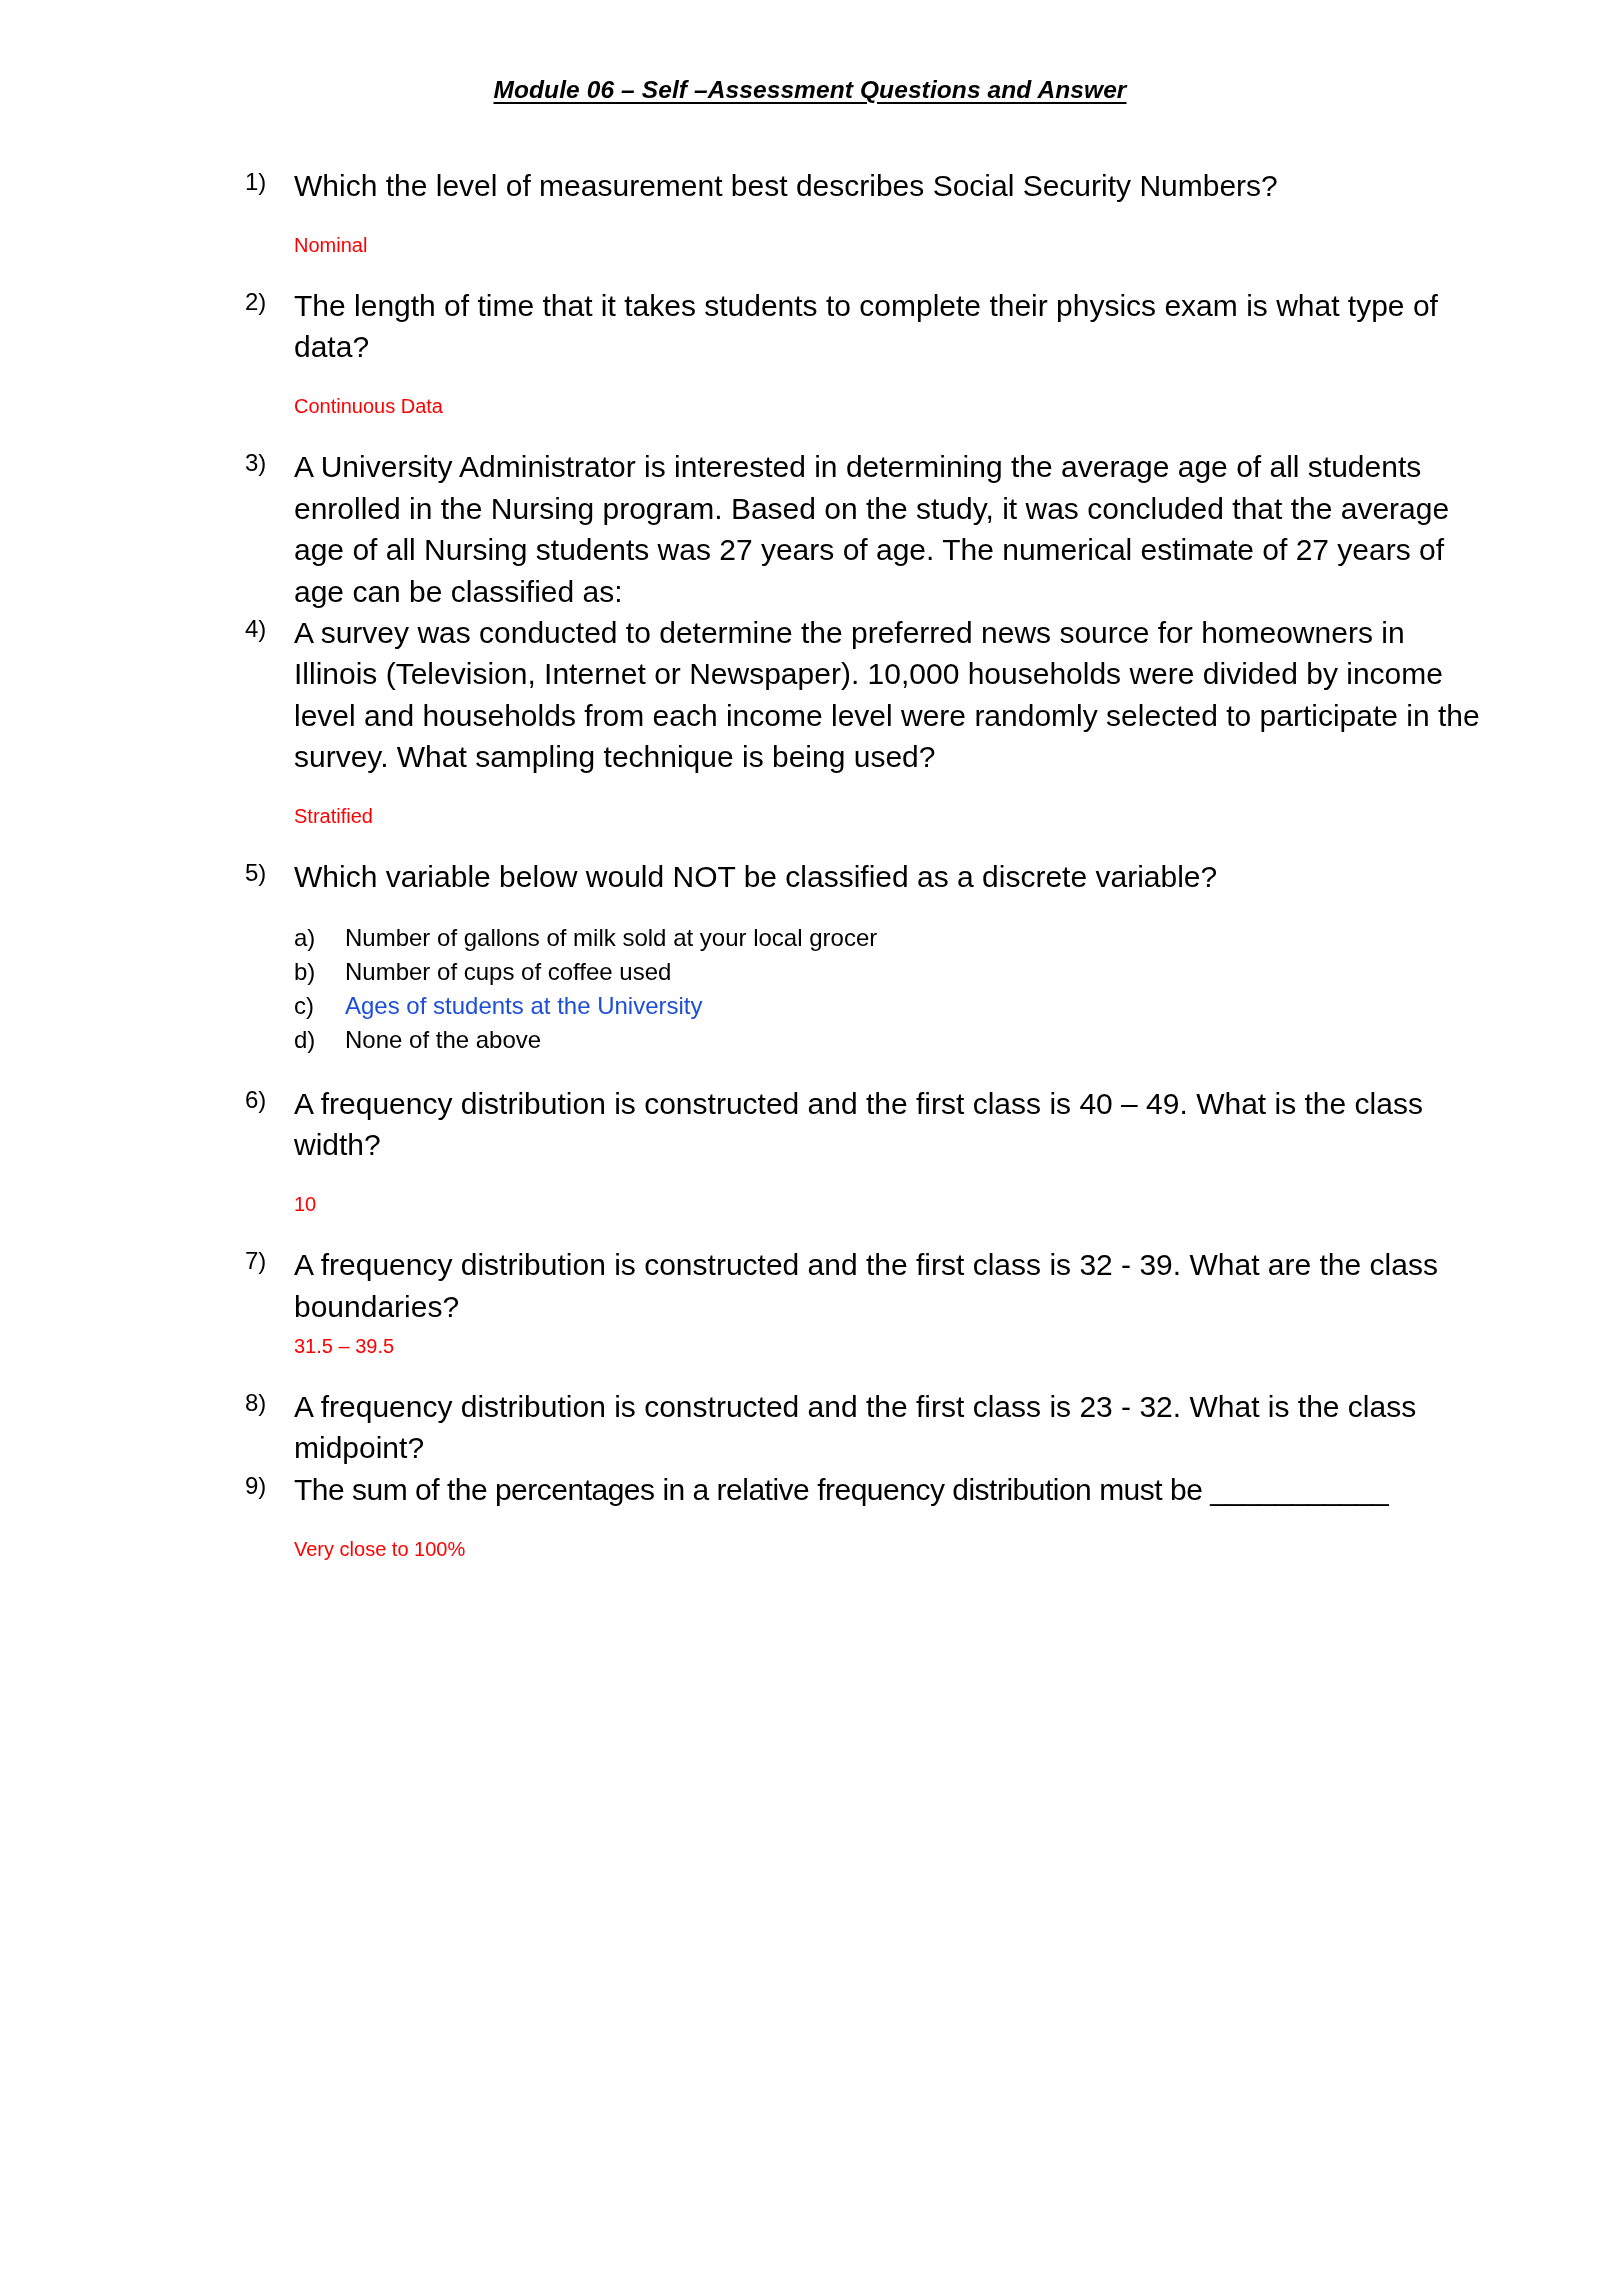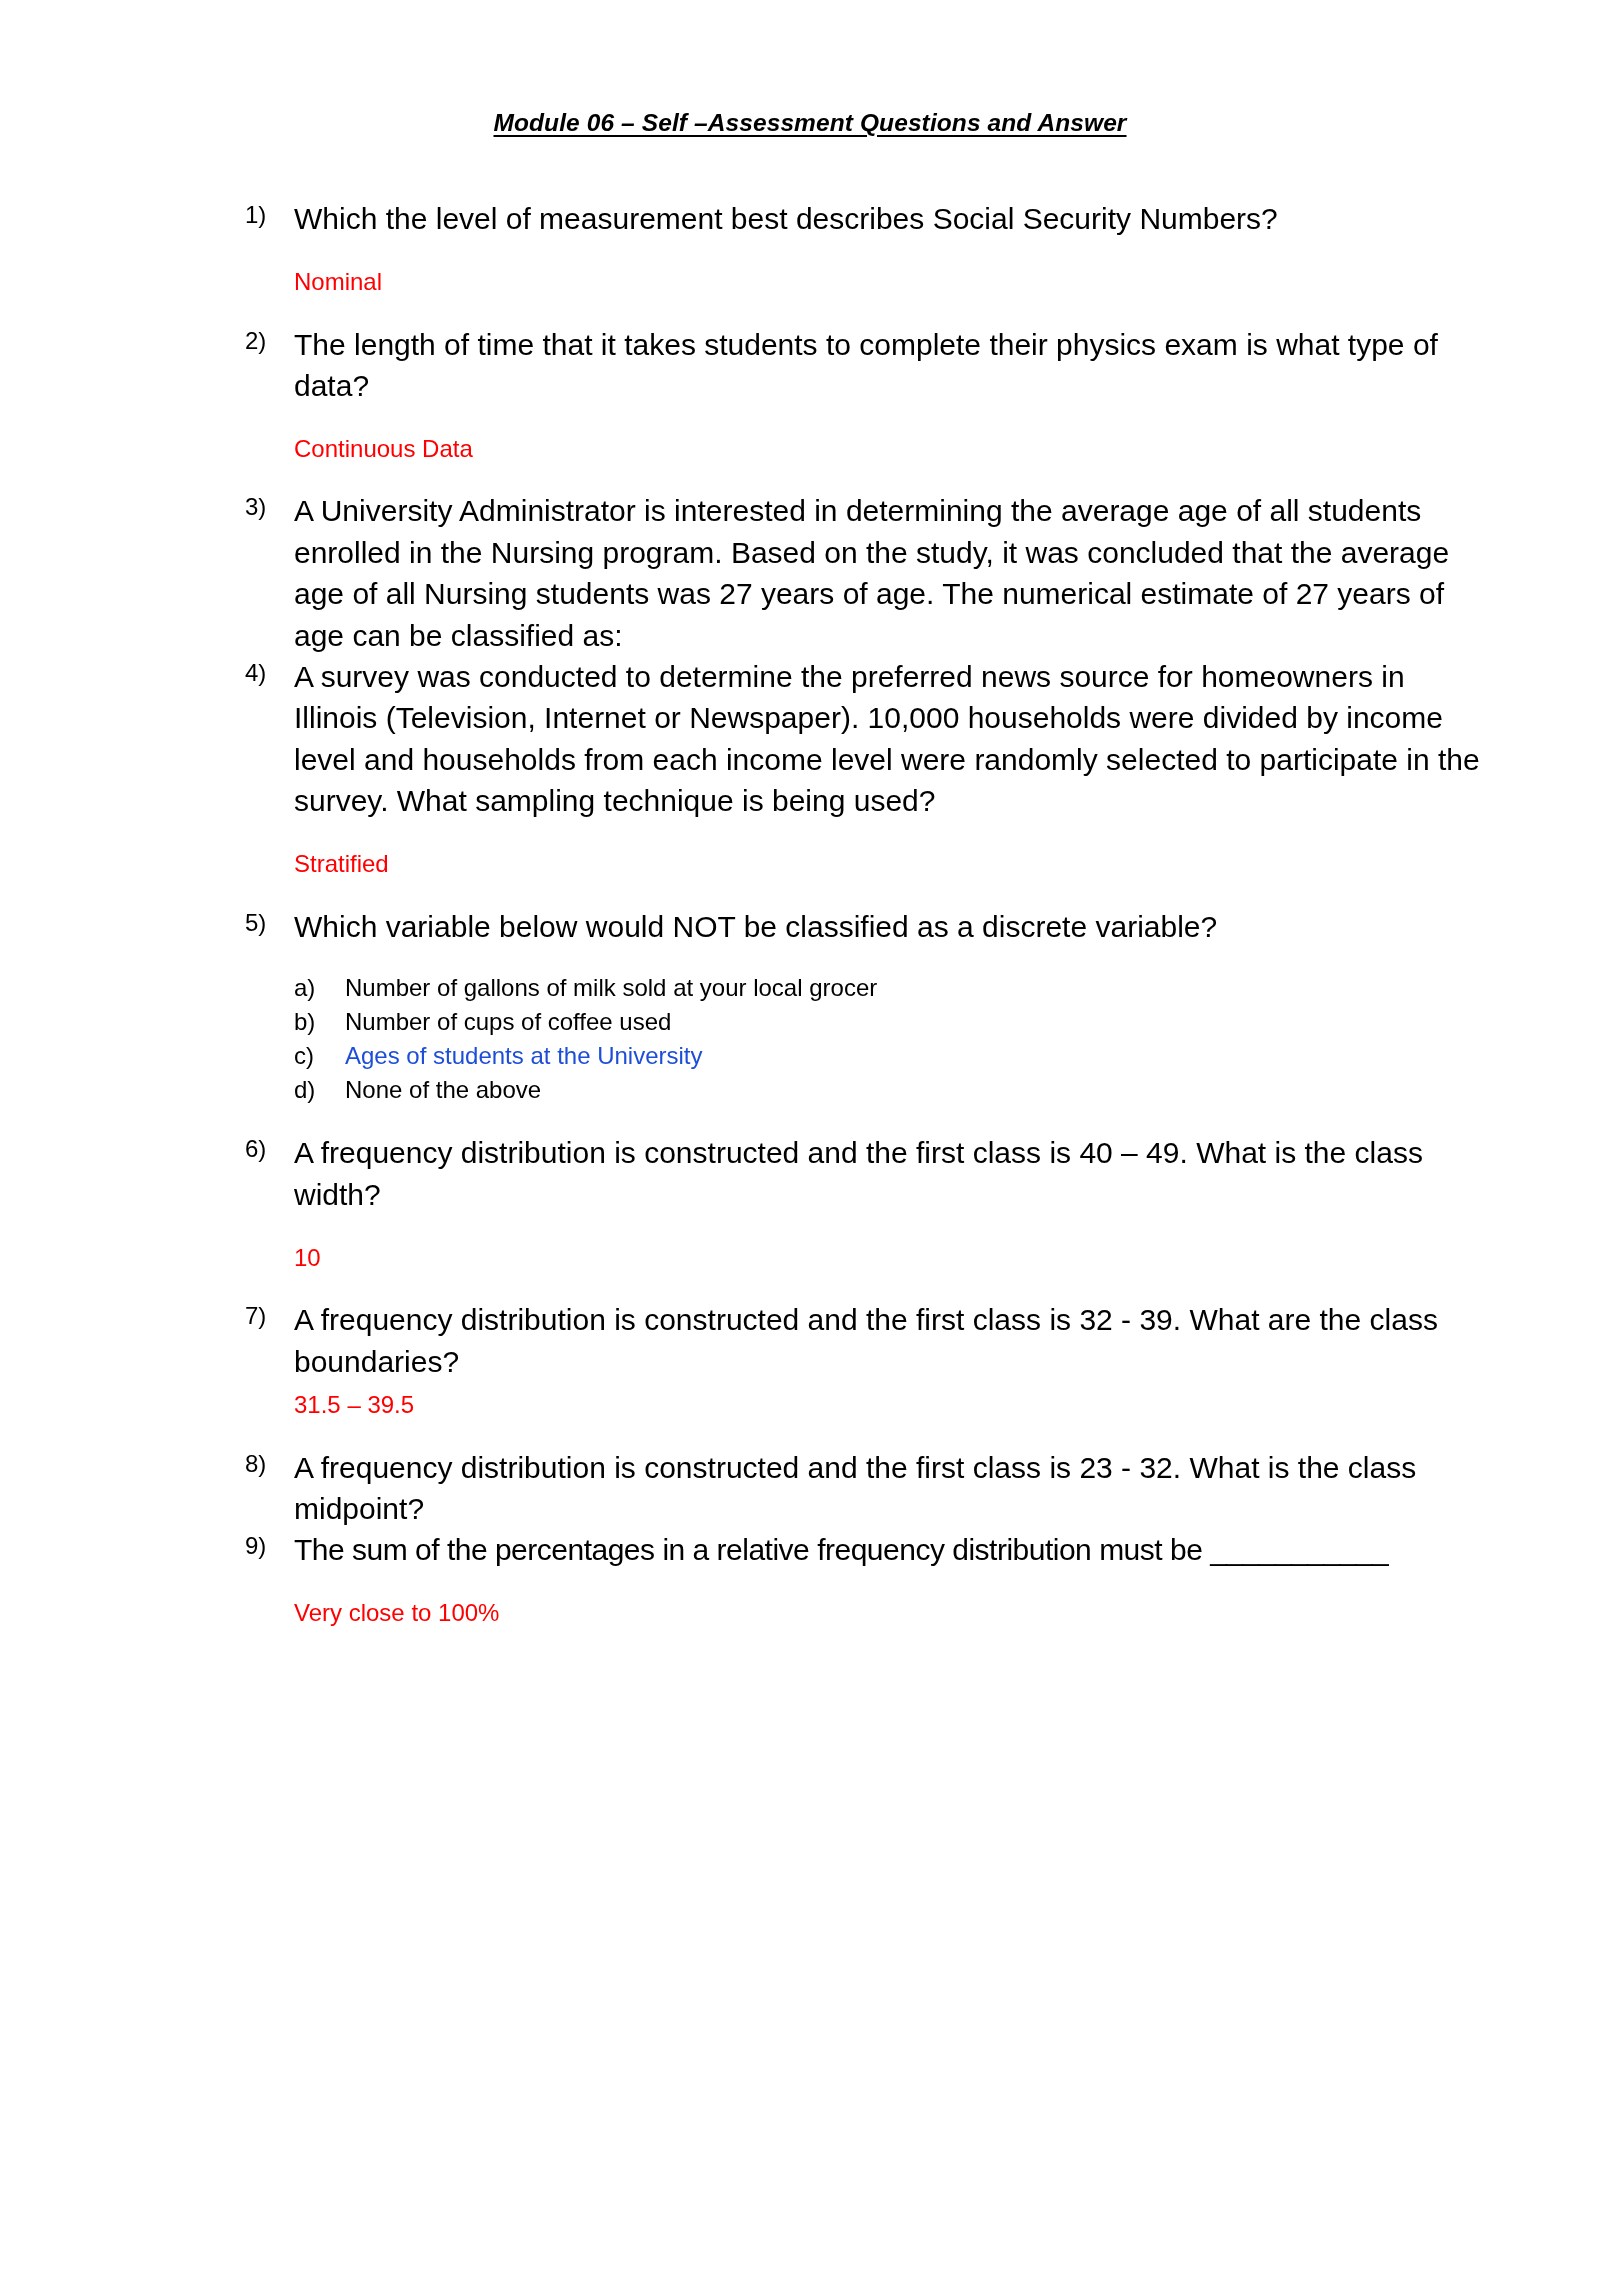--- a/index.html
+++ b/index.html
@@ -21,21 +21,21 @@
     background: #ffffff;
     box-sizing: border-box;
     padding: 0;
   }
   .doc-title {
     text-align: center;
     font-weight: bold;
     font-style: italic;
     font-size: 24.5px;
     letter-spacing: 0.1px;
-    padding-top: 109px;
+    padding-top: 76px;
     margin: 0 0 0 0;
   }
   .doc-title span {
     text-decoration: underline;
     text-underline-offset: 3.9px;
   }
   .content {
     margin-top: 61px;
     padding-left: 245px;
     padding-right: 140px;
@@ -59,21 +59,21 @@
   }
   .q-text {
     flex: 1 1 auto;
     font-size: 30px;
     line-height: 1.38;
     text-align: left;
   }
   .answer {
     margin-left: 49px;
     color: #FF0000;
-    font-size: 24px;
+    font-size: 20px;
     line-height: 1.38;
     margin-top: 25.5px;
     margin-bottom: 25.5px;
   }
   .answer.tight {
     margin-top: 5.9px;
     margin-bottom: 25.5px;
   }
   
   .options {

